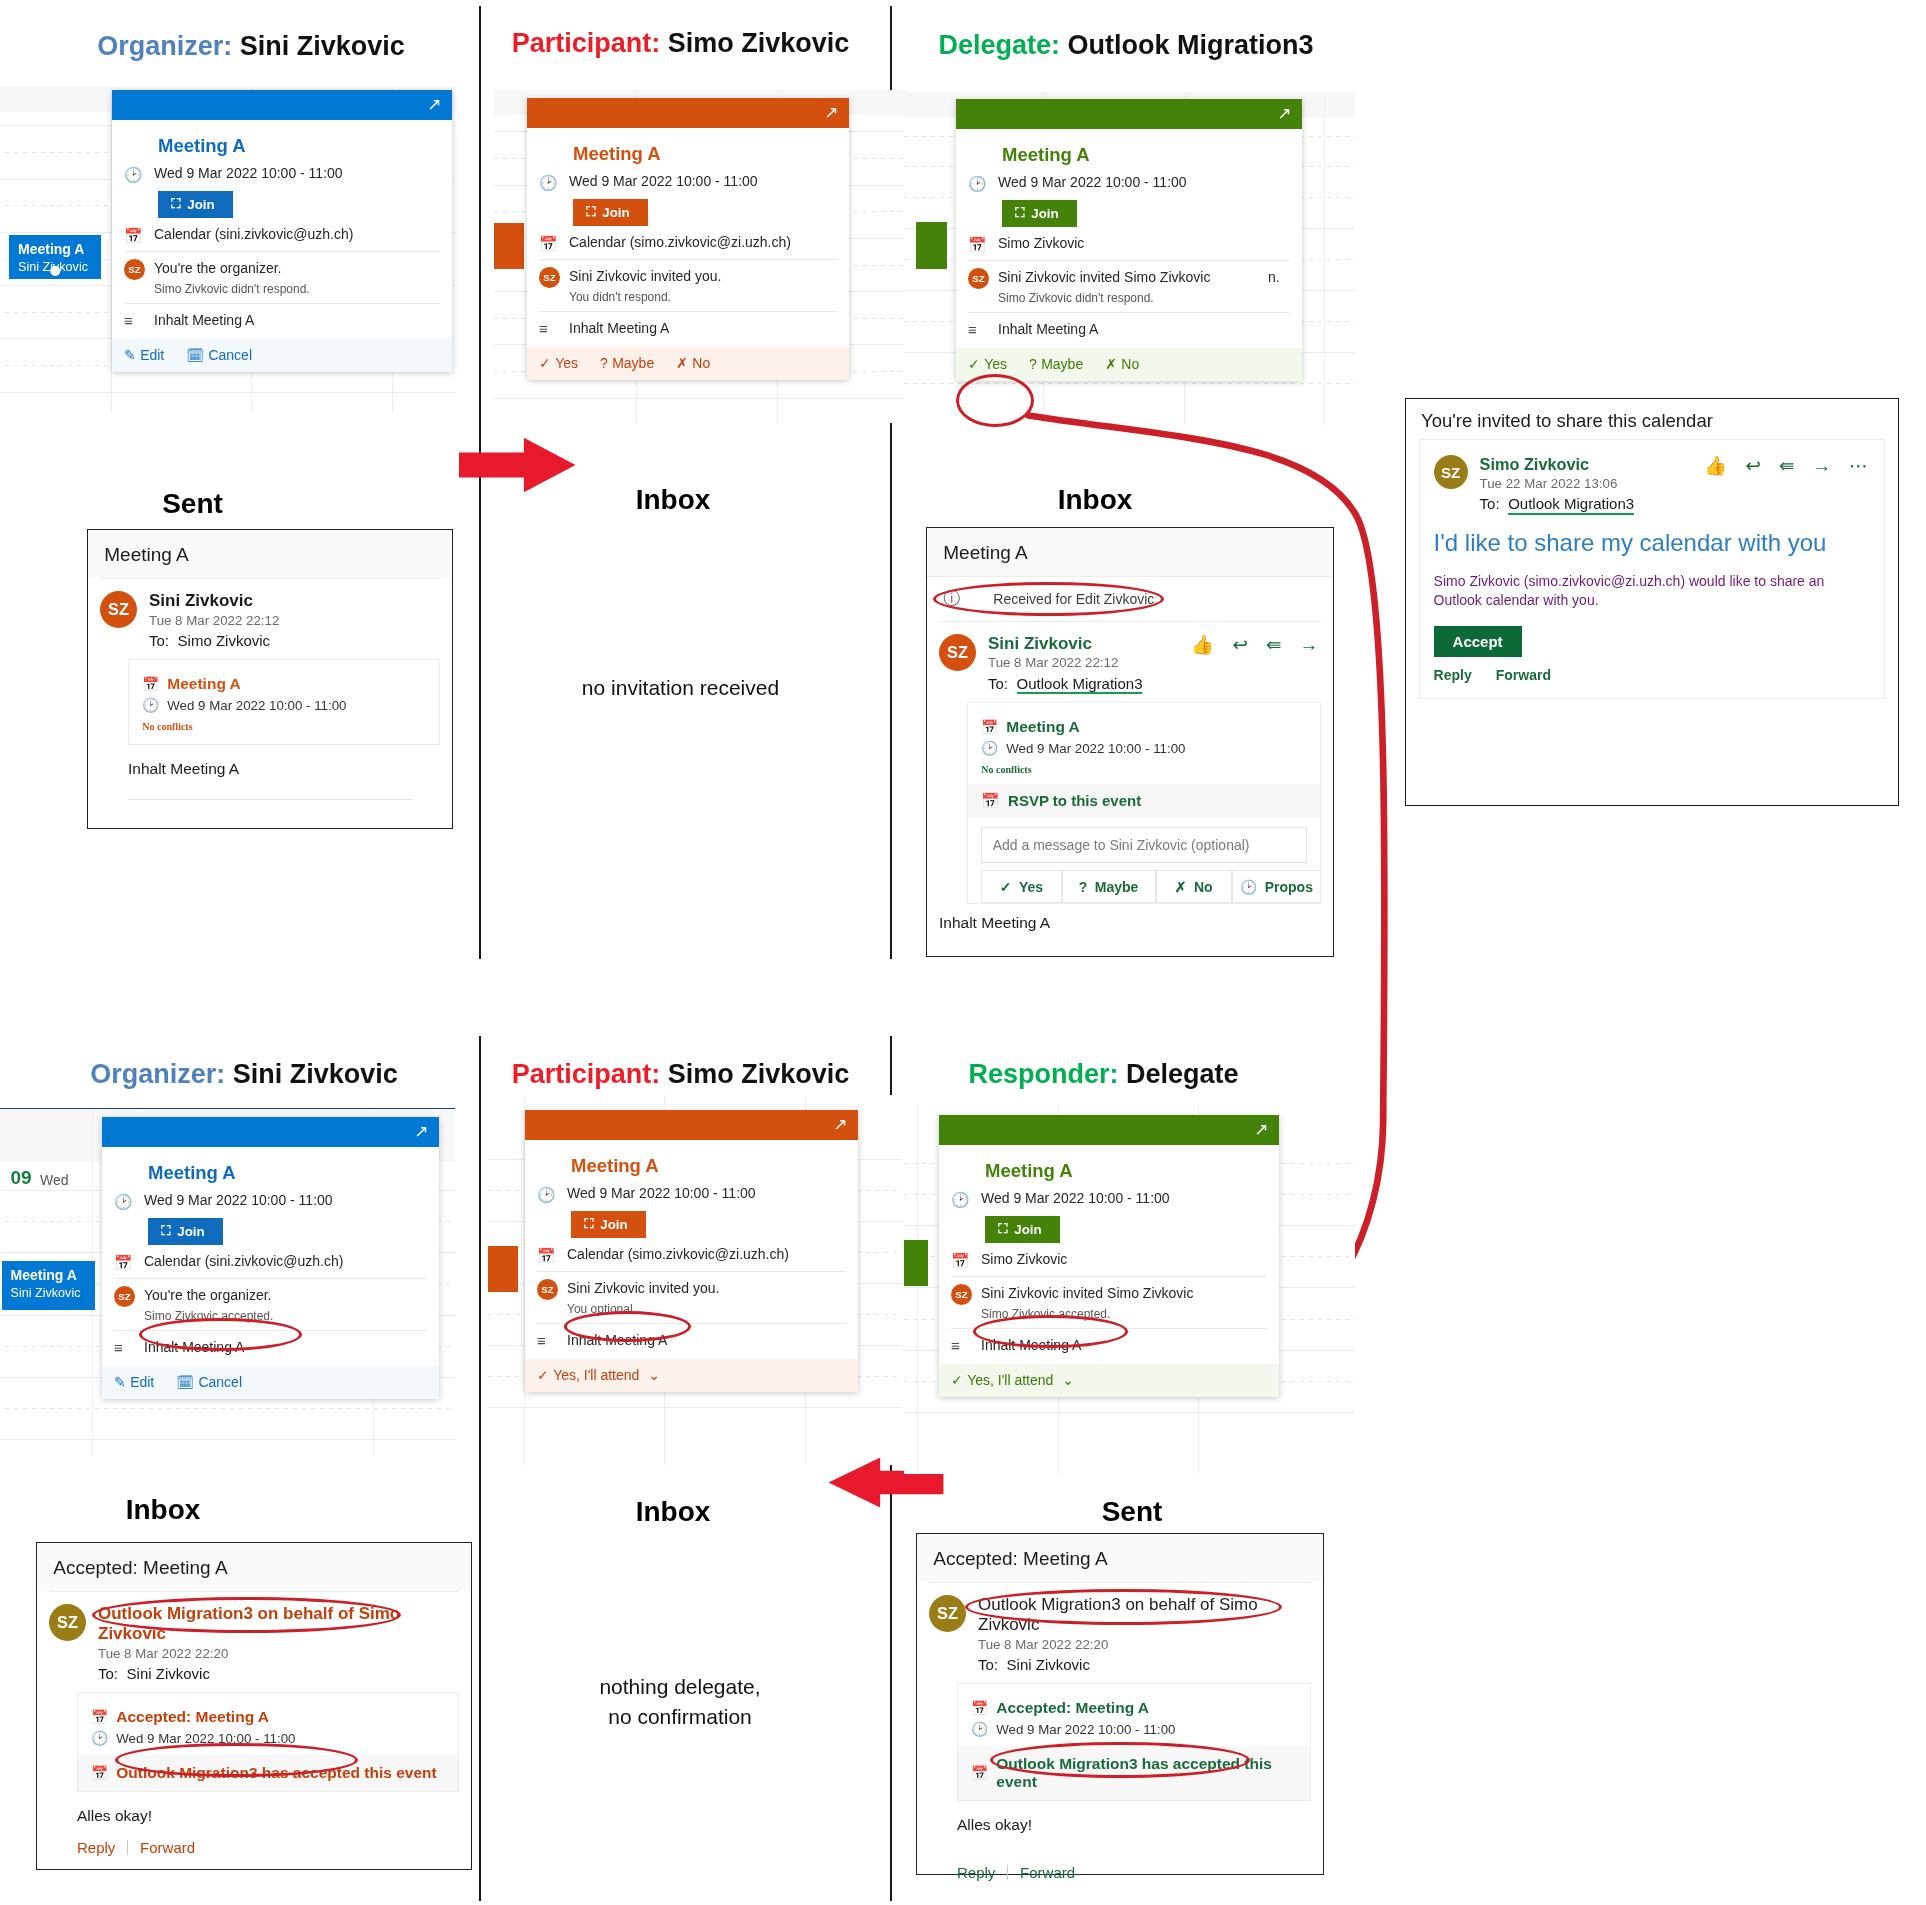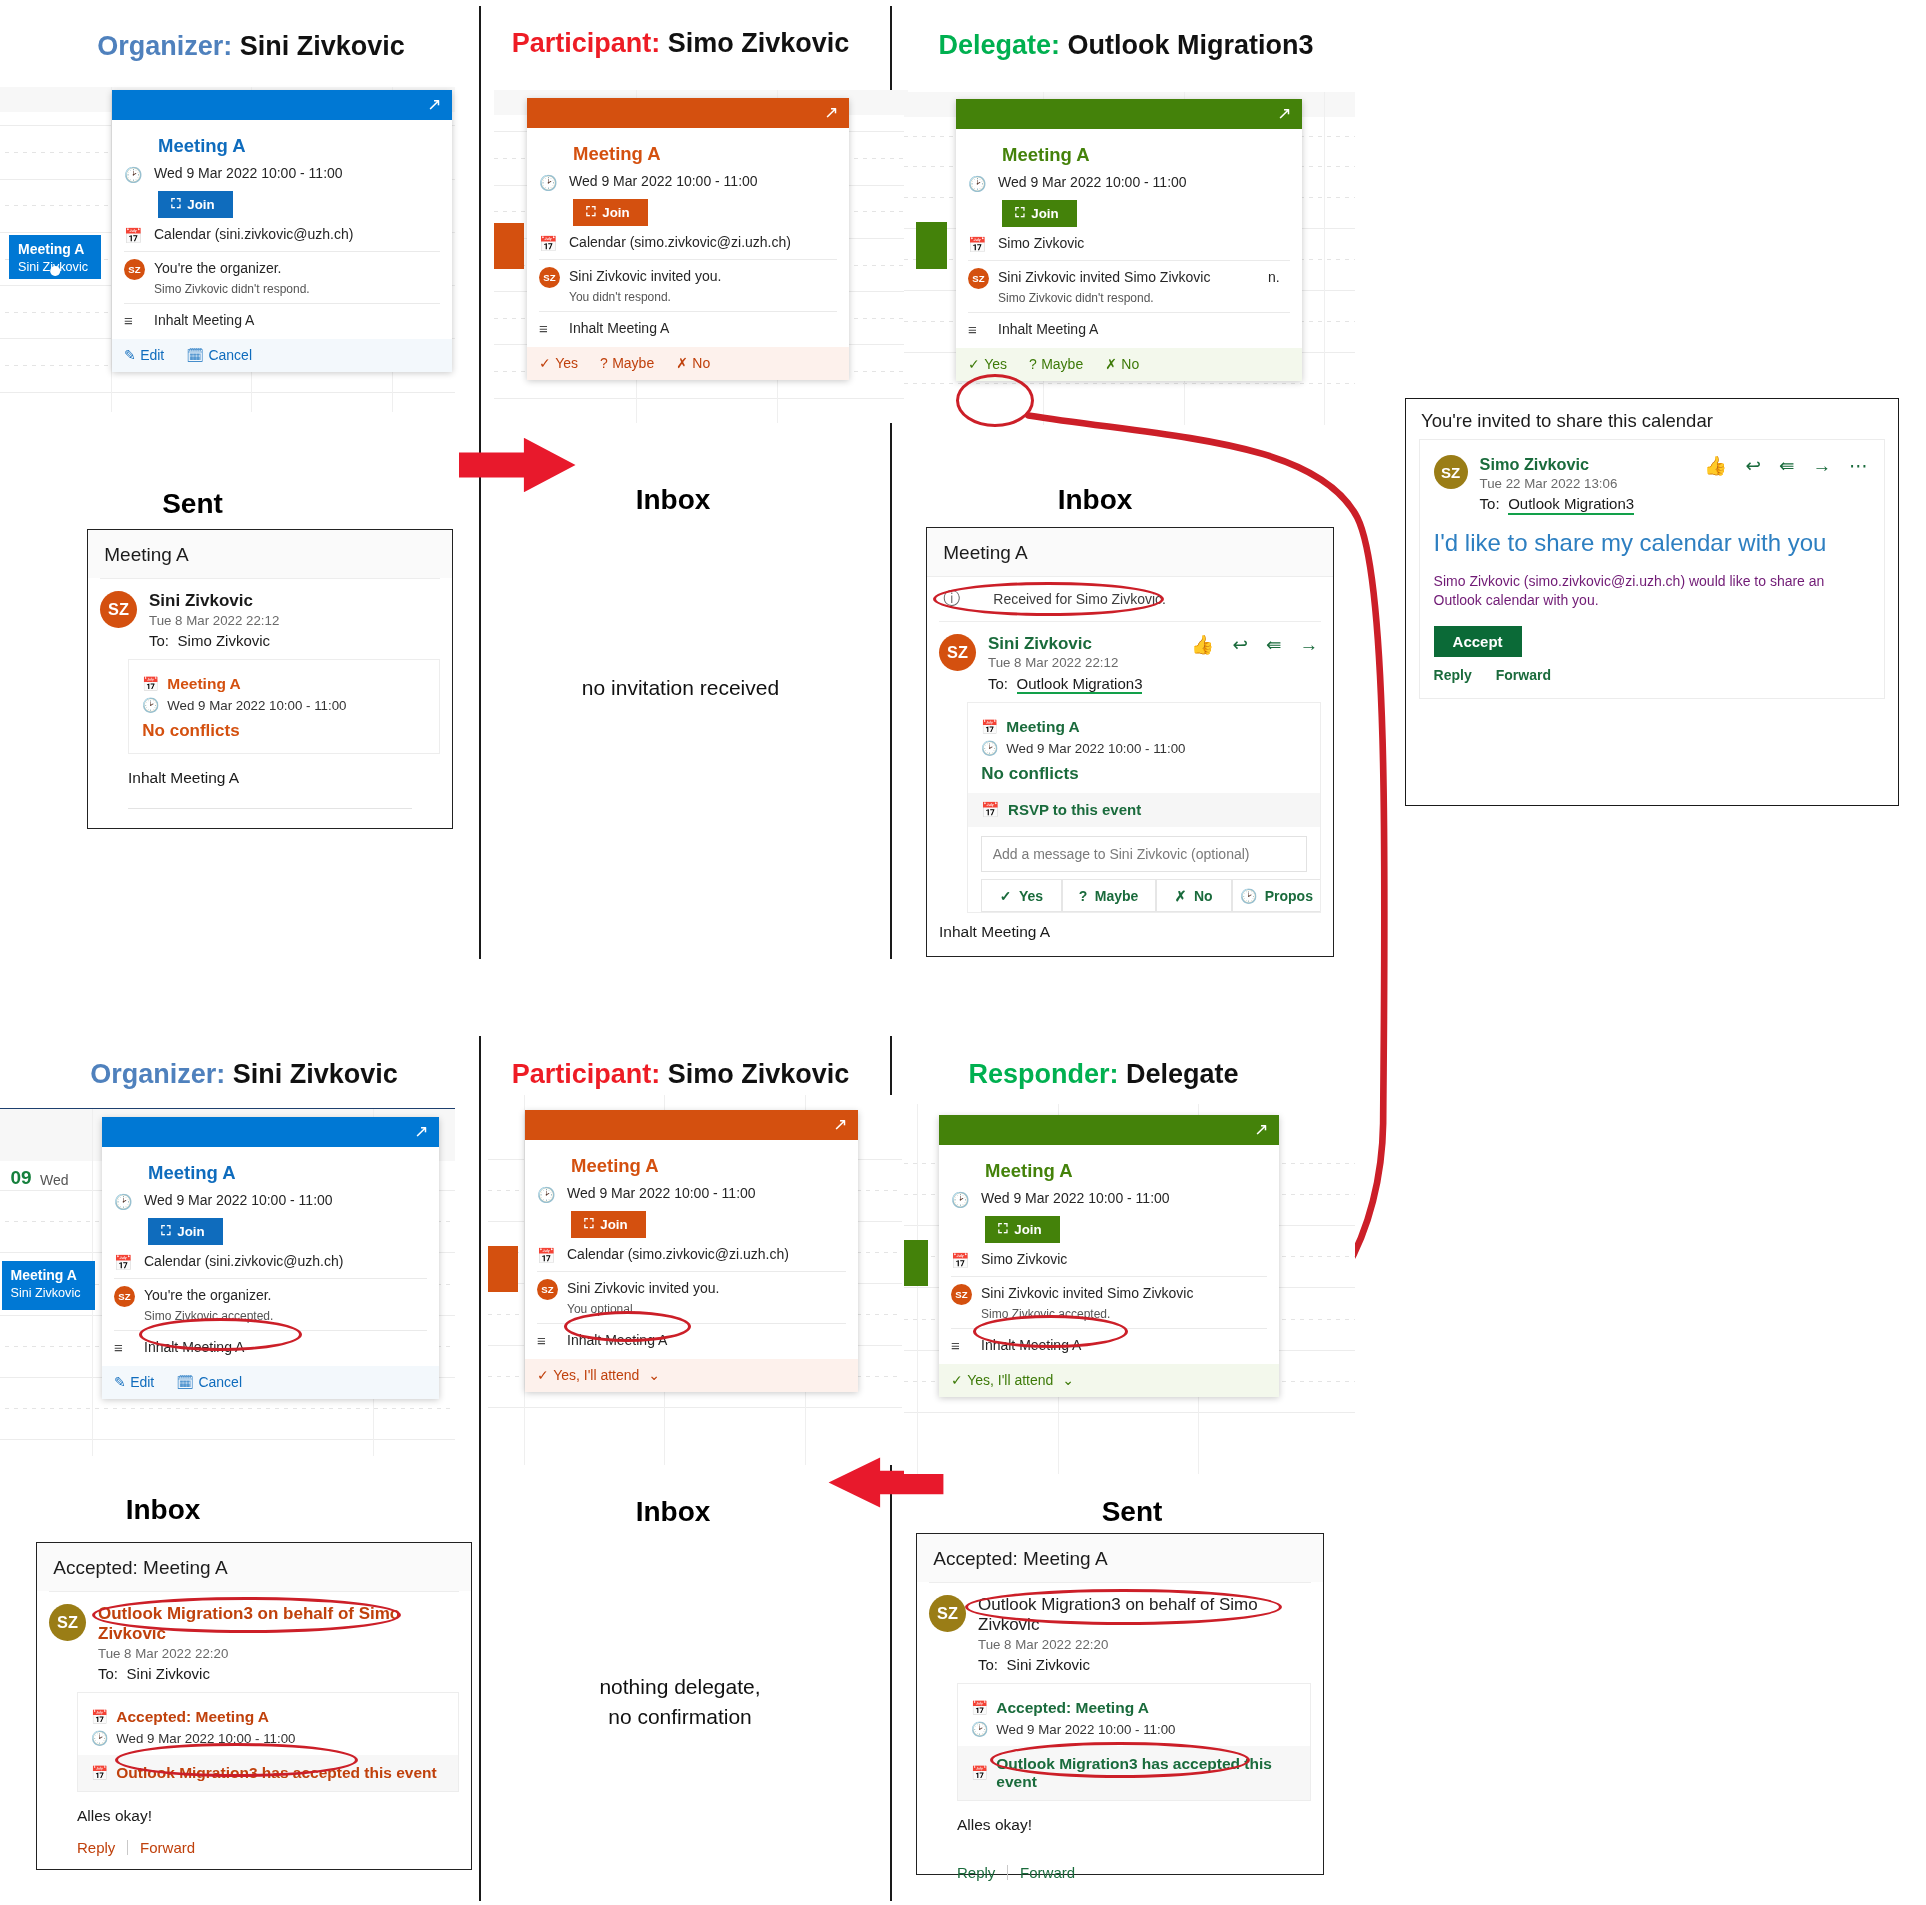--- a/index.html
+++ b/index.html
@@ -86,21 +86,21 @@
   }
   .mail-from { font-size:17px; font-weight:bold; color:#1a1a1a; }
   .mail-date { font-size:13.3px; color:#6a6a6a; margin-top:1.5px; }
   .mail-to { font-size:15px; color:#1a1a1a; margin-top:4.4px; }
   .mail-actions { position:absolute; right:3px; top:3px; display:flex; gap:18px; font-size:18.5px; }
   .evcard { border:0.7px solid #ededed; margin:10.4px 0 0 28px; padding:10.4px 13.3px 12px 13.3px; }
   .evcard .r { display:flex; align-items:center; margin:4.4px 0; }
   .evcard .r .i { width:25px; flex:0 0 25px; font-size:14px; }
   .evcard .ev-title { font-size:15.5px; font-weight:bold; }
   .evcard .ev-time { font-size:13.3px; color:#333; }
-  .evcard .ev-conf { font-size:17px; font-weight:bold; margin-top:7.4px; }
+  .evcard .ev-conf { font-size:10px; font-weight:bold; margin-top:7.4px;font-family:Liberation Serif, serif; }
   .mail-body { font-size:15.5px; color:#1a1a1a; margin:15px 0 0 28px; }
   .mail-rule { height:0.7px; background:#e3e3e3; margin:21px 28px 0 28px; }
   .mail-links { margin:13.3px 0 0 28px; font-size:15px; display:flex; align-items:center; gap:12px; }
   .mail-links .bar2 { width:0.7px; height:15px; background:#c9c9c9; display:inline-block; }
 
   
   .rsvp-hdr { background:#f6f6f6; padding:8.1px 13.3px; font-size:15px; font-weight:bold; display:flex; align-items:center; gap:8.1px; }
   .rsvp-input { border:0.7px solid #e2e2e2; padding:9px 10.4px; font-size:14px; color:#7a7a7a; margin-top:0; }
   .rsvp-btns { display:flex; }
   .rsvp-btns .b { border:0.7px solid #e6e6e6; padding:7.4px 0; font-size:14px; font-weight:bold;
@@ -374,21 +374,21 @@
 </div>
 
 <div class="circle-ann" style="left:956px; top:374px; width:78px; height:53px;"></div>
 
 <div class="folder-title abs" style="left:984px; top:484px; width:222px;">Inbox</div>
 
 <div class="mailbox" style="left:926px; top:527px; width:408px; height:430px;">
   <div class="subject">Meeting A</div>
   <div style="border-top:0.7px solid #ededed; padding:10.4px 16.3px 10.4px 16.3px; display:flex; align-items:center;">
     <span style="font-size:17px; color:#666; margin-right:33px;">ⓘ</span>
-    <span style="font-size:14px; color:#3d3d3d;">Received for Simo Zivkovic.</span>
+    <span style="font-size:14px; color:#3d3d3d;">Received for Edit Zivkovic.</span>
   </div>
   <div class="inner" style="border-top:0.7px solid #ededed; margin:0 12px;">
     <div class="mail-head">
       <div class="mail-av" style="background:#d4500f;">SZ</div>
       <div style="width:100%;">
         <div class="mail-from" style="color:#1a6b3c;">Sini Zivkovic</div>
         <div class="mail-date">Tue 8 Mar 2022 22:12</div>
         <div class="mail-to">
           <span>To:</span>
           <span class="ul-green" style="margin-left:4.4px;">Outlook Migration3</span>

